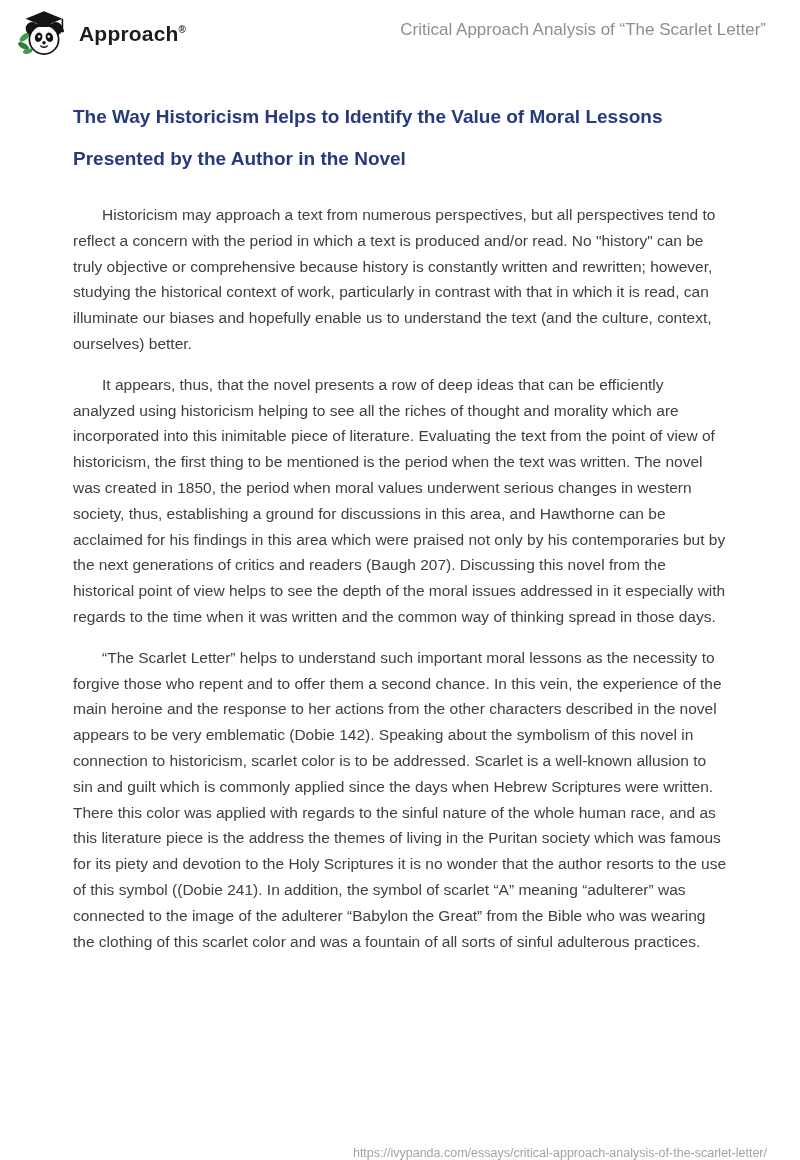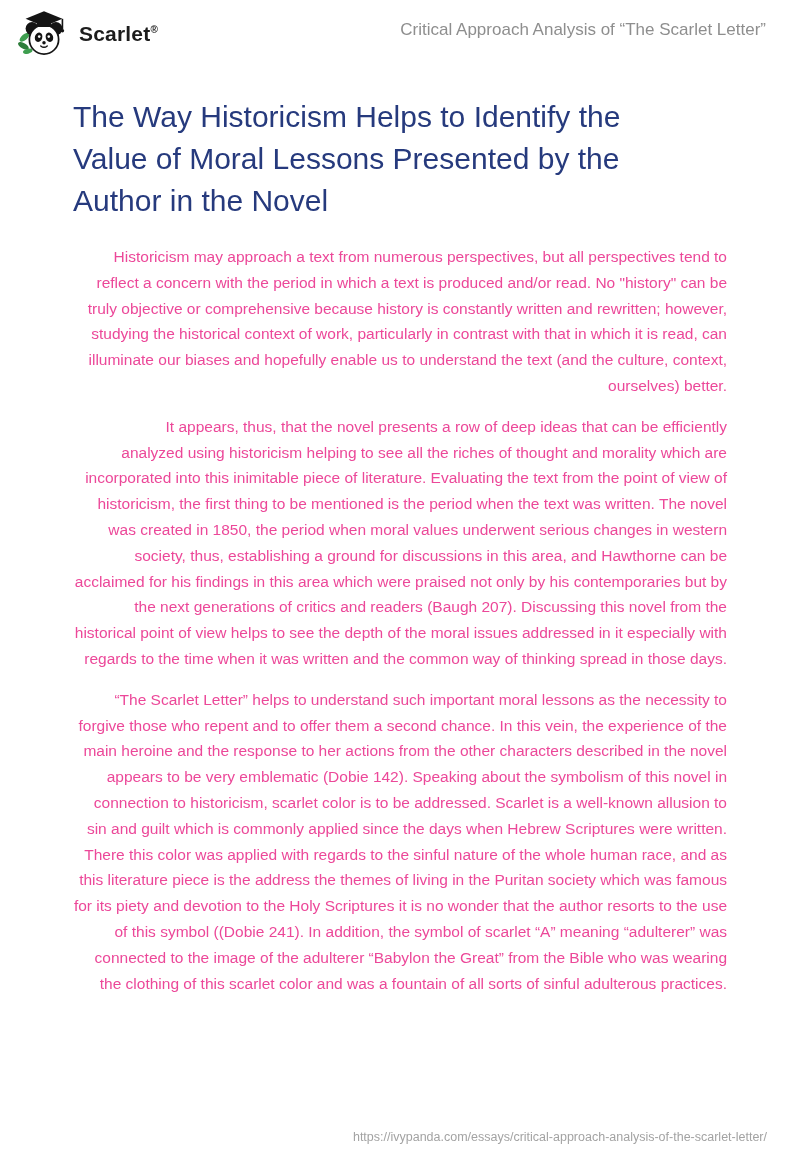--- a/index.html
+++ b/index.html
@@ -46,40 +46,40 @@
     color: #8e8e8e;
   }
 
   
   .article {
     padding: 0 73px;
   }
   .article h1 {
     margin: 36px 0 22px 0;
     max-width: 600px;
-    font-size: 30px;
+    font-size: 19px;
     line-height: 42px;
-    font-weight: normal;
+    font-weight: bold;
     color: #263a7d;
   }
   .article p {
     margin: 0 0 15px 0;
     max-width: 656px;
     font-size: 15.5px;
     line-height: 25.8px;
-    color: #ec4899;
+    color: #404040;
     text-indent: 29px;
-    text-align: right;
+    text-align: left;
   }
 
   
   .footer {
     position: absolute;
     right: 33px;
-    bottom: 16px;
+    bottom: 0;
     font-size: 12.5px;
     color: #a3a3a3;
   }
 </style>
 </head>
 <body>
 
 <div class="header">
   <div class="brand-wrap">
     <span class="logo">
@@ -101,21 +101,21 @@
 
         <circle cx="24" cy="32" r="1.6" fill="#141414"></circle>
         <path d="M21 35 q3 2.6 6 0" stroke="#141414" stroke-width="1.3" fill="none" stroke-linecap="round"></path>
 
         <polygon points="24,3 41,10 24,17 7,10" fill="#141414"></polygon>
         <rect x="17.5" y="12" width="13" height="5.5" rx="1" fill="#141414"></rect>
         <line x1="41" y1="10" x2="41" y2="20" stroke="#141414" stroke-width="1.5"></line>
         <circle cx="41" cy="21" r="1.6" fill="#141414"></circle>
       </svg>
     </span>
-    <span class="brand"><span>Scarlet</span><sup>®</sup></span>
+    <span class="brand"><span>Approach</span><sup>®</sup></span>
   </div>
   <div class="doc-title">Critical Approach Analysis of “The Scarlet Letter”</div>
 </div>
 
 <div class="article">
   <h1>The Way Historicism Helps to Identify the Value of Moral Lessons Presented by the Author in the Novel</h1>
   <p>Historicism may approach a text from numerous perspectives, but all perspectives tend to reflect a concern with the period in which a text is produced and/or read. No "history" can be truly objective or comprehensive because history is constantly written and rewritten; however, studying the historical context of work, particularly in contrast with that in which it is read, can illuminate our biases and hopefully enable us to understand the text (and the culture, context, ourselves) better.</p>
   <p>It appears, thus, that the novel presents a row of deep ideas that can be efficiently analyzed using historicism helping to see all the riches of thought and morality which are incorporated into this inimitable piece of literature. Evaluating the text from the point of view of historicism, the first thing to be mentioned is the period when the text was written. The novel was created in 1850, the period when moral values underwent serious changes in western society, thus, establishing a ground for discussions in this area, and Hawthorne can be acclaimed for his findings in this area which were praised not only by his contemporaries but by the next generations of critics and readers (Baugh 207). Discussing this novel from the historical point of view helps to see the depth of the moral issues addressed in it especially with regards to the time when it was written and the common way of thinking spread in those days.</p>
   <p>“The Scarlet Letter” helps to understand such important moral lessons as the necessity to forgive those who repent and to offer them a second chance. In this vein, the experience of the main heroine and the response to her actions from the other characters described in the novel appears to be very emblematic (Dobie 142). Speaking about the symbolism of this novel in connection to historicism, scarlet color is to be addressed. Scarlet is a well-known allusion to sin and guilt which is commonly applied since the days when Hebrew Scriptures were written. There this color was applied with regards to the sinful nature of the whole human race, and as this literature piece is the address the themes of living in the Puritan society which was famous for its piety and devotion to the Holy Scriptures it is no wonder that the author resorts to the use of this symbol ((Dobie 241). In addition, the symbol of scarlet “A” meaning “adulterer” was connected to the image of the adulterer “Babylon the Great” from the Bible who was wearing the clothing of this scarlet color and was a fountain of all sorts of sinful adulterous practices.</p>
 </div>

